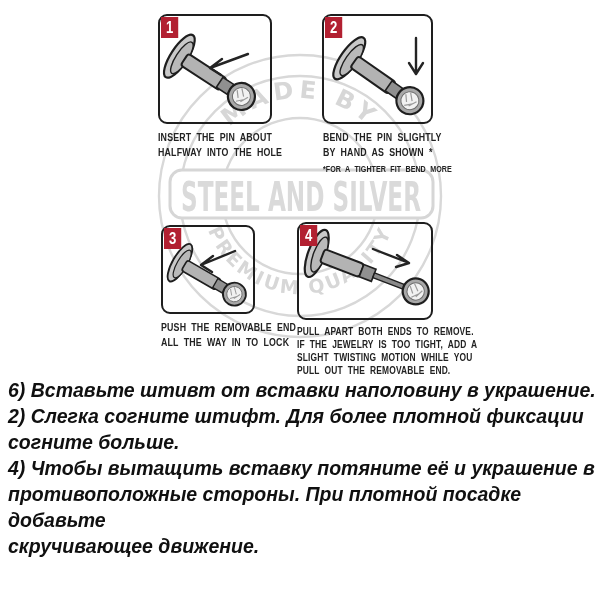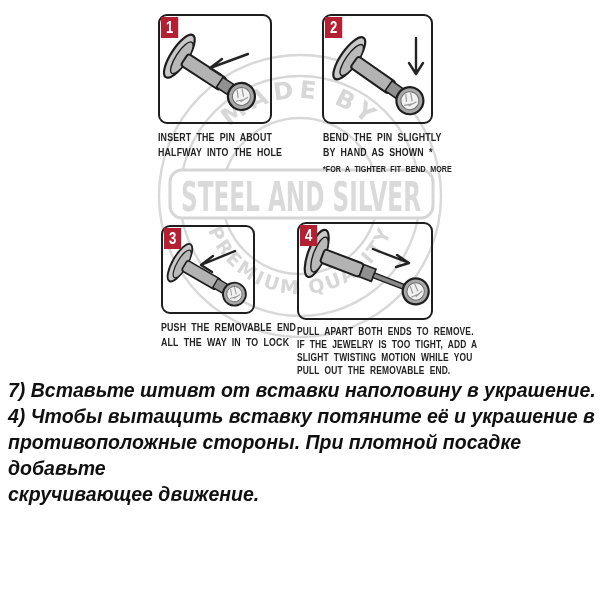--- a/index.html
+++ b/index.html
@@ -138,17 +138,18 @@
         <circle class="ballring" cx="110" cy="0" r="13"></circle>
         <circle class="gem" cx="110" cy="0" r="8.7"></circle>
         <path class="facets" d="M103,-3 L108,3 M106,-7 L112,-1 M108,7 L114,1 M112,5 L116,-3"></path>
       </g>
       <path class="arrow" d="M76,27 L112,41 M112,41 L100,33 M112,41 L99,45"></path>
     </svg>
   </div>
   <div class="caption small" style="left:297px;top:325px;width:175px;">PULL APART BOTH ENDS TO REMOVE.<br>IF THE JEWELRY IS TOO TIGHT, ADD A<br>SLIGHT TWISTING MOTION WHILE YOU<br>PULL OUT THE REMOVABLE END.</div>
 
   <div id="russian">
-    <p>7) Вставьте штивт от вставки наполовину в украшение.</p>
+    <p>6) Вставьте штивт от вставки наполовину в украшение.</p>
+    <p>2) Слегка согните штифт. Для более плотной фиксации<br>согните больше.</p>
     <p>4) Чтобы вытащить вставку потяните её и украшение в<br>противоположные стороны. При плотной посадке добавьте<br>скручивающее движение.</p>
   </div>
 
 </div>
 
 </body></html>

